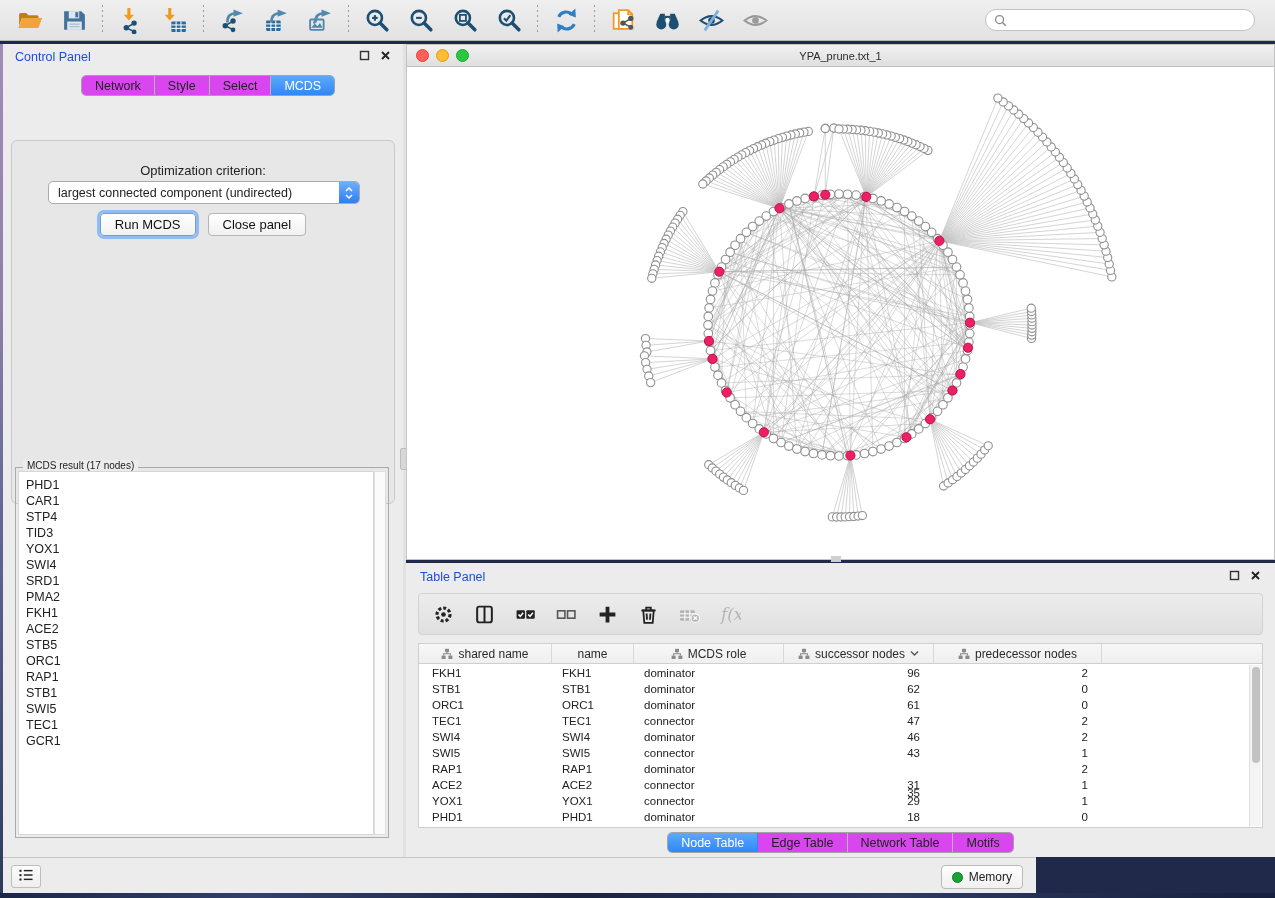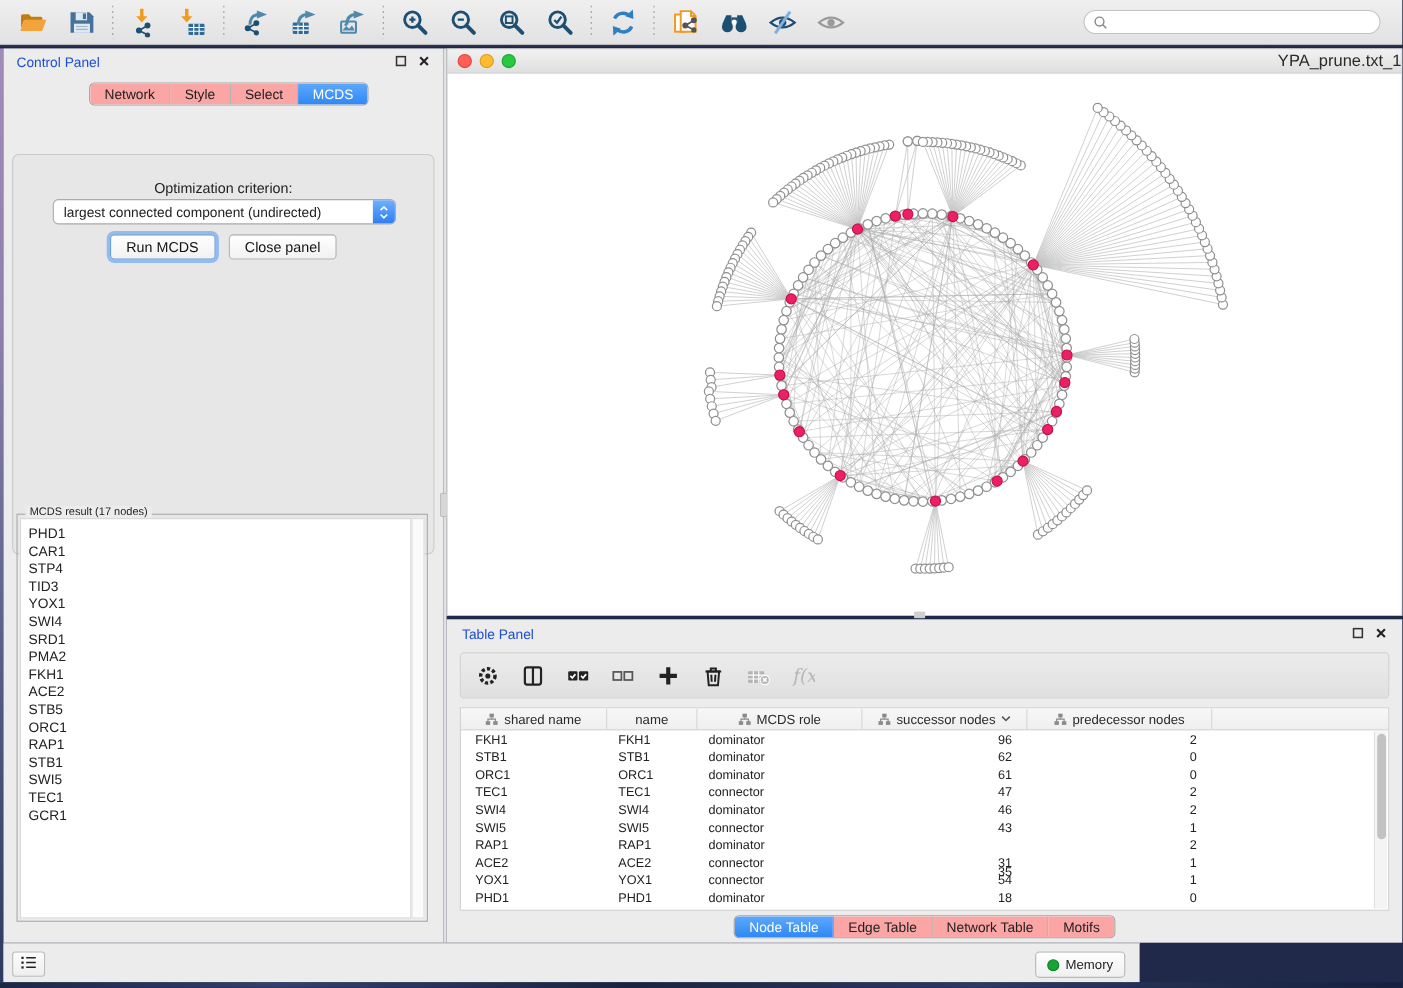--- a/index.html
+++ b/index.html
@@ -30,21 +30,21 @@
   .panel-title { font-size:12.5px; color:#1d4ed8; }
   .win-ctl { display:flex; gap:10px; align-items:center; }
 
   
   .control-panel { position:absolute; left:3px; top:44px; width:400px; height:813px; background:#ececec; }
   .cp-header { position:absolute; left:0; top:0; width:100%; height:26px;
     display:flex; align-items:center; justify-content:space-between; padding:0 12px; }
   .seg-tabs { position:absolute; display:flex; height:21px; border:1px solid #a2a2a2;
     border-radius:5px; overflow:hidden; background:#fff; }
   .seg-tab { padding:0 13px; font-size:12.5px; display:flex; align-items:center;
-    border-right:1px solid #b5b5b5; background:#fca5a5; color:#222; cursor:default; }
+    border-right:1px solid #b5b5b5; background:#d946ef; color:#222; cursor:default; }
   .seg-tab:last-child { border-right:none; }
   .seg-tab.active { background:linear-gradient(#5ea8fc,#2e88f6); color:#fff; border-right-color:#2e88f6; }
   .cp-body { position:absolute; left:8px; top:96px; width:384px; height:364px;
     background:#e7e7e7; border:1px solid #c9c9c9; border-radius:6px; }
   .opt-label { position:absolute; left:0; top:22px; width:100%; text-align:center; font-size:13px; }
   .dropdown { position:absolute; left:36px; top:40px; width:312px; height:23px;
     background:#fff; border:1px solid #ababab; border-radius:5px;
     display:flex; align-items:center; }
   .dropdown .dd-text { flex:1; padding-left:9px; font-size:12.5px; white-space:nowrap; }
   .dd-cap { width:20px; height:100%; border-radius:0 4px 4px 0;
@@ -72,21 +72,21 @@
   .network-window { position:absolute; left:406px; top:44px; width:869px; height:516px;
     background:#fff; border:1px solid #c4c4c4; }
   .nw-titlebar { position:absolute; left:0; top:0; width:100%; height:22px;
     background:linear-gradient(#f1f1f1,#dfdfdf); border-bottom:1px solid #c0c0c0;
     display:flex; align-items:center; }
   .traffic { display:flex; gap:7px; margin-left:9px; }
   .light { width:13px; height:13px; border-radius:50%; }
   .light.red { background:#ff5f57; border:1px solid #e0443e; }
   .light.yellow { background:#febc2e; border:1px solid #d89e24; }
   .light.green { background:#28c840; border:1px solid #1da433; }
-  .nw-title { position:absolute; left:0; width:100%; text-align:right; font-size:15px; color:#2b2b2b; }
+  .nw-title { position:absolute; left:0; width:100%; text-align:center; font-size:11px; color:#2b2b2b; }
   .nw-canvas { position:absolute; left:0; top:22px; width:867px; height:492px; background:#fff; }
   .nw-grip { position:absolute; left:425px; top:510px; width:10px; height:6px; background:#cfcfcf; }
 
   
   .table-panel { position:absolute; left:406px; top:563px; width:869px; height:294px; background:#ececec; }
   .tp-header { position:absolute; left:0; top:2px; width:100%; height:24px;
     display:flex; align-items:center; justify-content:space-between; padding:0 14px; }
   .tp-toolbar { position:absolute; left:12px; top:30px; width:845px; height:42px;
     background:linear-gradient(#ececec,#e0e0e0); border:1px solid #d2d2d2; border-radius:4px;
     display:flex; align-items:center; padding-left:12px; gap:17px; }
@@ -1241,21 +1241,21 @@
           <div class="cell" style="width: 133px; padding-left: 13px;">ACE2</div>
           <div class="cell" style="width: 82px; padding-left: 10px;">ACE2</div>
           <div class="cell" style="width: 150px; padding-left: 10px;">connector</div>
           <div class="cell" style="width: 150px; text-align: right; padding-right: 14px;">31</div>
           <div class="cell" style="width: 168px; text-align: right; padding-right: 14px;">1</div>
         </div>
         <div class="dt-row">
           <div class="cell" style="width: 133px; padding-left: 13px;">YOX1</div>
           <div class="cell" style="width: 82px; padding-left: 10px;">YOX1</div>
           <div class="cell" style="width: 150px; padding-left: 10px;">connector</div>
-          <div class="cell" style="width: 150px; text-align: right; padding-right: 14px;">54</div>
+          <div class="cell" style="width: 150px; text-align: right; padding-right: 14px;">29</div>
           <div class="cell" style="width: 168px; text-align: right; padding-right: 14px;">1</div>
         </div>
         <div class="dt-row">
           <div class="cell" style="width: 133px; padding-left: 13px;">PHD1</div>
           <div class="cell" style="width: 82px; padding-left: 10px;">PHD1</div>
           <div class="cell" style="width: 150px; padding-left: 10px;">dominator</div>
           <div class="cell" style="width: 150px; text-align: right; padding-right: 14px;">18</div>
           <div class="cell" style="width: 168px; text-align: right; padding-right: 14px;">0</div>
         </div>
       </div>

